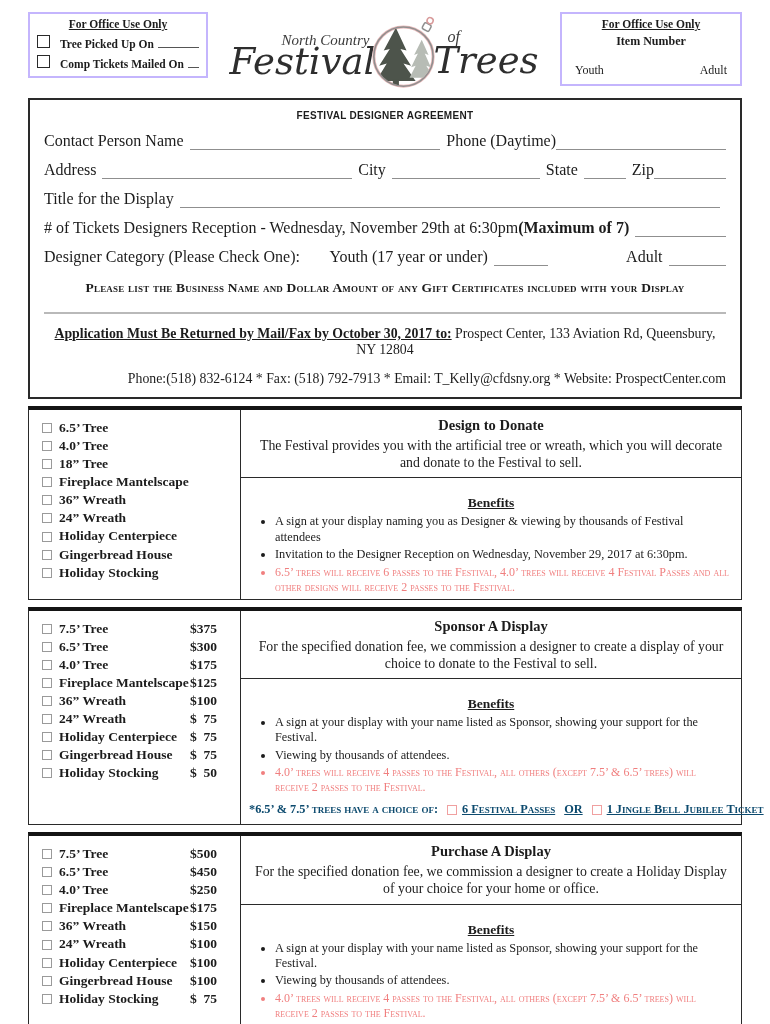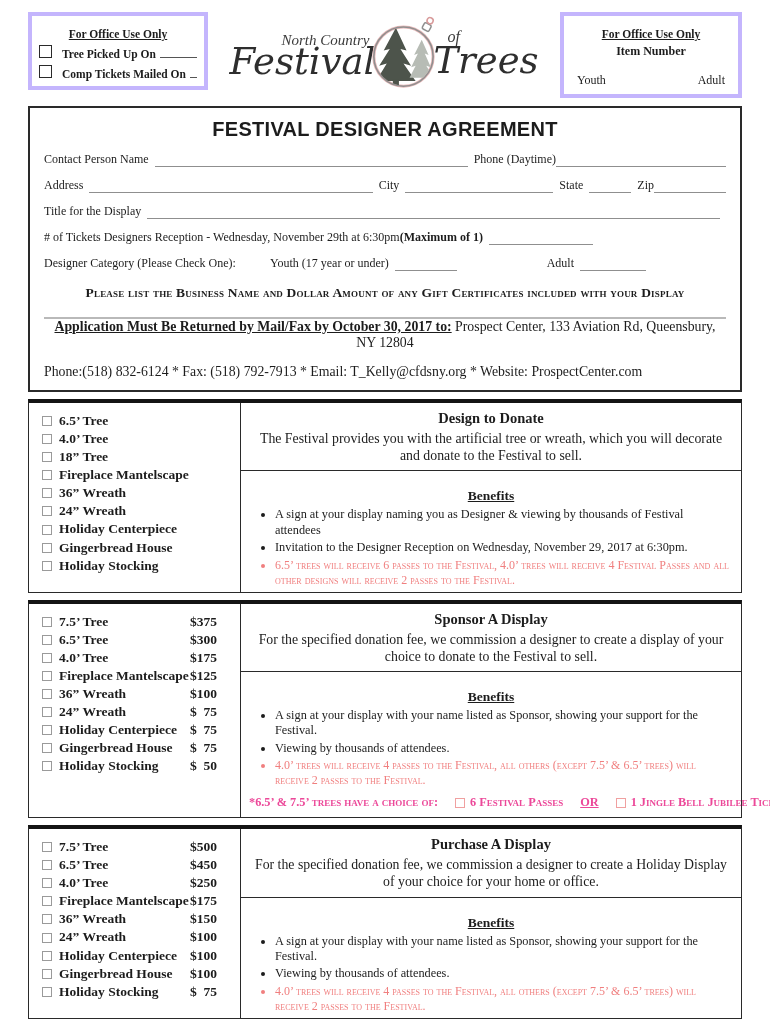--- a/index.html
+++ b/index.html
@@ -1,21 +1,21 @@
 <!DOCTYPE html>
 <html><head>
 <meta charset="utf-8">
 <style>
   html,body{margin:0;padding:0;background:#fff;}
   .page{width:770px;height:1024px;box-sizing:border-box;padding:12px 28px 8px;background:#fff;
         font-family:"Liberation Serif", serif;color:#1c1c1c;position:relative;overflow:hidden;}
 
   
   .header{display:flex;justify-content:space-between;align-items:flex-start;}
-  .office-box{border:4px solid #c4b5fd;box-sizing:border-box;padding:12px 7px 6px;font-size:11.5px;}
+  .office-box{border:2px solid #c4b5fd;box-sizing:border-box;padding:4px 7px 6px;font-size:11.5px;}
   .office-box.left{width:180px;}
   .office-box.right{width:182px;}
   .office-title{text-align:center;font-weight:bold;text-decoration:underline;font-size:11.5px;margin-bottom:4px;}
   .office-row{display:flex;align-items:baseline;margin-top:5px;font-weight:bold;}
   .cbx{display:inline-block;width:11px;height:11px;border:1.5px solid #2a2a2a;background:#fff;flex:0 0 auto;}
   .office-row .lbl{margin-left:10px;}
   .office-fill{display:inline-block;border-bottom:1px solid #555;height:10px;flex:1;margin-left:4px;}
   .item-number{text-align:center;font-weight:bold;font-size:12px;}
   .youth-adult{display:flex;justify-content:space-between;margin-top:14px;padding:0 6px;font-size:12px;}
 
@@ -24,57 +24,57 @@
   .logo-inner{display:flex;align-items:flex-start;}
   .logo-left{text-align:right;margin-top:18px;}
   .logo-pre{font-style:italic;font-size:15px;color:#3b3b3b;margin-right:6px;margin-bottom:-6px;}
   .logo-word{font-style:italic;font-size:37px;line-height:1;color:#2e2e2e;font-family:"DejaVu Serif", serif;}
   .logo-right{margin-top:14px;margin-left:-4px;}
   .logo-of{font-style:italic;font-size:16px;color:#3b3b3b;margin-left:14px;margin-bottom:-4px;}
   .ornament{margin:0 -6px 0 -8px;}
 
   
   .main-box{border:2px solid #2a2a2a;margin-top:8px;padding:6px 14px 10px;box-sizing:border-box;}
-  .form-title{text-align:center;font-family:"Liberation Sans", sans-serif;font-weight:bold;font-size:20px;
+  .form-title{text-align:center;font-family:"Liberation Sans", sans-serif;font-weight:bold;font-size:10px;
               letter-spacing:.3px;margin:4px 0 2px;}
-  .frow{display:flex;align-items:flex-end;margin-top:11px;font-size:12px;white-space:nowrap;}
+  .frow{display:flex;align-items:flex-end;margin-top:11px;font-size:16px;white-space:nowrap;}
   .fill{border-bottom:1px solid #8f8f8f;height:15px;box-sizing:border-box;}
   .grow{flex:1;margin:0 6px;}
   .gap{margin-left:6px;}
   .w170{width:170px;} .w150{width:148px;} .w45{width:42px;} .w75{width:72px;} .w100{width:104px;} .w60{width:62px;} .w65{width:66px;}
   .bold{font-weight:bold;}
   .sp{width:34px;} .sp2{width:90px;}
   .gift-note{margin-top:14px;text-align:center;font-weight:bold;font-variant:small-caps;font-size:13.5px;letter-spacing:.2px;}
   .gift-line{border-bottom:2px solid #b9b9b9;margin-top:15px;height:1px;}
-  .return-line{text-align:center;font-size:13.8px;}
+  .return-line{margin-top:12px;text-align:center;font-size:13.8px;}
   .return-line .u{font-weight:bold;text-decoration:underline;}
-  .contact-line{margin-top:13px;text-align:left;font-size:13.8px;}
+  .contact-line{margin-top:13px;text-align:right;font-size:13.8px;}
 
   
   .section{display:flex;border:1px solid #2a2a2a;border-top:4px solid #141414;margin-top:7px;box-sizing:border-box;}
   .sec-left{width:212px;flex:0 0 auto;border-right:1px solid #2a2a2a;padding:9px 4px 6px 13px;box-sizing:border-box;}
   .item-row{display:flex;align-items:center;font-weight:bold;font-size:13.5px;line-height:1.34;}
   .item-cb{display:inline-block;width:8px;height:8px;border:1px solid #9a9a9a;margin-right:7px;flex:0 0 auto;}
   .item-label{flex:1;}
   .item-price{width:46px;white-space:pre;}
   .sec-right{flex:1;display:flex;flex-direction:column;min-width:0;}
   .sec-head{text-align:center;padding:7px 12px 6px;}
   .sec-title{font-weight:bold;font-size:14.5px;}
   .sec-desc{font-size:13.8px;margin-top:3px;line-height:1.25;}
   .sec-benefits{border-top:1px solid #2a2a2a;padding:17px 10px 4px;flex:1;font-family:Liberation Serif, serif;}
   .benefits-title{text-align:center;font-weight:bold;text-decoration:underline;font-size:13.5px;}
   .sec-benefits ul{margin:3px 0 0 24px;padding:0;}
   .sec-benefits li{font-size:12.3px;margin-top:2px;line-height:1.25;}
   .sec-benefits li.red{color:#f07f7f;font-variant:small-caps;font-size:12px;}
-  .sec-footer{color:#ec4899;font-weight:bold;font-variant:small-caps;font-size:12.3px;
-              display:flex;align-items:center;padding:3px 6px 7px 8px;white-space:nowrap;gap:8px;}
+  .sec-footer{color:#0c4a6e;font-weight:bold;font-variant:small-caps;font-size:12.3px;
+              display:flex;align-items:center;padding:3px 6px 7px 8px;white-space:nowrap;}
   .sec-footer .part{margin-right:9px;}
   .sec-footer .cb-sm{display:inline-block;width:8px;height:8px;border:1px solid #f0a0a0;margin-right:5px;flex:0 0 auto;}
   .sec-footer .or{text-decoration:underline;margin-right:9px;}
-  .opt{display:flex;align-items:center;margin-right:9px;}
+  .opt{display:flex;align-items:center;margin-right:9px;text-decoration:underline;}
 </style>
 </head>
 <body>
 
 <div class="page">
 
   <div class="header">
     <div class="office-box left">
       <div class="office-title">For Office Use Only</div>
       <div class="office-row">
@@ -153,21 +153,21 @@
 
 
     <div class="frow">
       <span>Title for the Display</span>
       <span class="fill grow"></span>
     </div>
 
 
     <div class="frow">
       <span># of Tickets Designers Reception - Wednesday, November 29th at 6:30pm </span>
-      <span class="bold">(Maximum of 1)</span>
+      <span class="bold">(Maximum of 7)</span>
       <span class="fill w100 gap"></span>
     </div>
 
     <div class="frow">
       <span>Designer Category (Please Check One):</span>
       <span class="sp"></span>
       <span>Youth (17 year or under)</span>
       <span class="fill w60 gap"></span>
       <span class="sp2"></span>
       <span>Adult</span>

